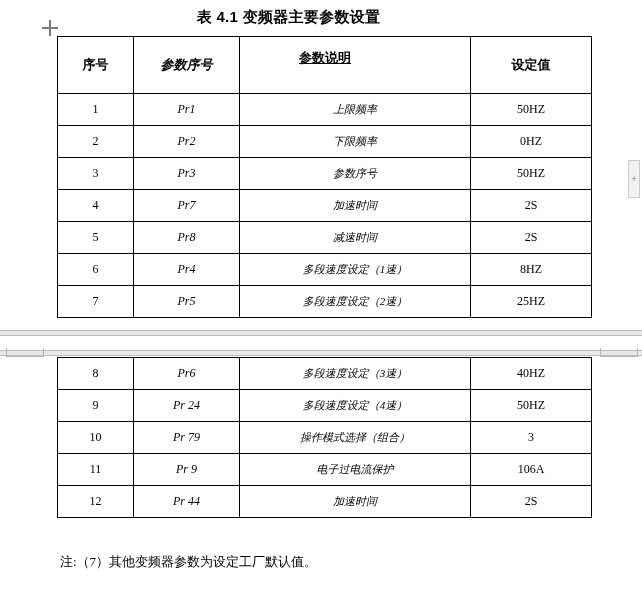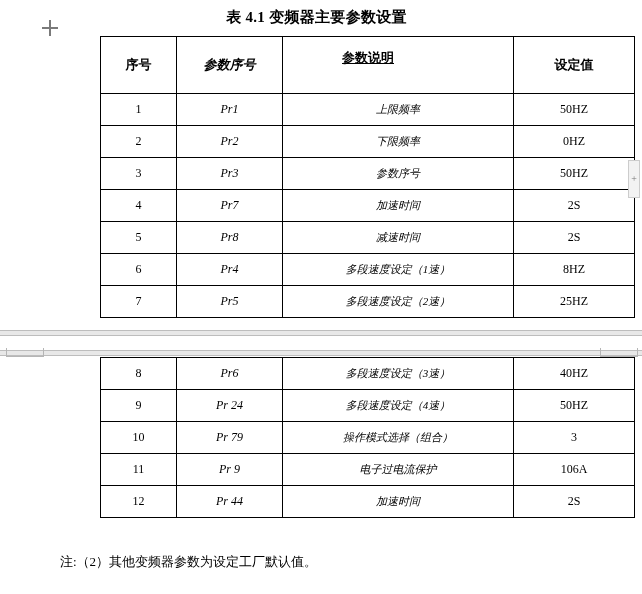--- a/index.html
+++ b/index.html
@@ -51,31 +51,29 @@
   }
 
   .title {
     position: absolute;
     left: 0;
     top: 8px;
     width: 577px;
     text-align: center;
     font-size: 15px;
     font-weight: bold;
-    font-family: Liberation Serif, serif;
+    font-family: Liberation Sans, sans-serif;
     letter-spacing: 0.3px;
-    padding-left: 28px;
   }
 
   table.param-table {
     border-collapse: collapse;
     table-layout: fixed;
     font-size: 12px;
     background: #ffffff;
-    margin-left: 43px;
   }
   table.param-table td {
     border: 1px solid #000000;
     text-align: center;
     vertical-align: middle;
     padding: 0;
     font-family: "Liberation Serif", serif;
   }
   table.param-table td.hdr {
     font-weight: bold;
@@ -267,17 +265,17 @@
         <tr>
           <td class="cell c-idx">12</td>
           <td class="cell c-code">Pr 44</td>
           <td class="cell c-desc desc-cell">加速时间</td>
           <td class="cell c-val">2S</td>
         </tr>
       </tbody>
     </table>
   </div>
 
-  <div class="note">注:（2）其他变频器参数为设定工厂默认值。</div>
+  <div class="note">注:（7）其他变频器参数为设定工厂默认值。</div>
 
   <div class="side-handle">+</div>
 
 </div>
 
 </body></html>

